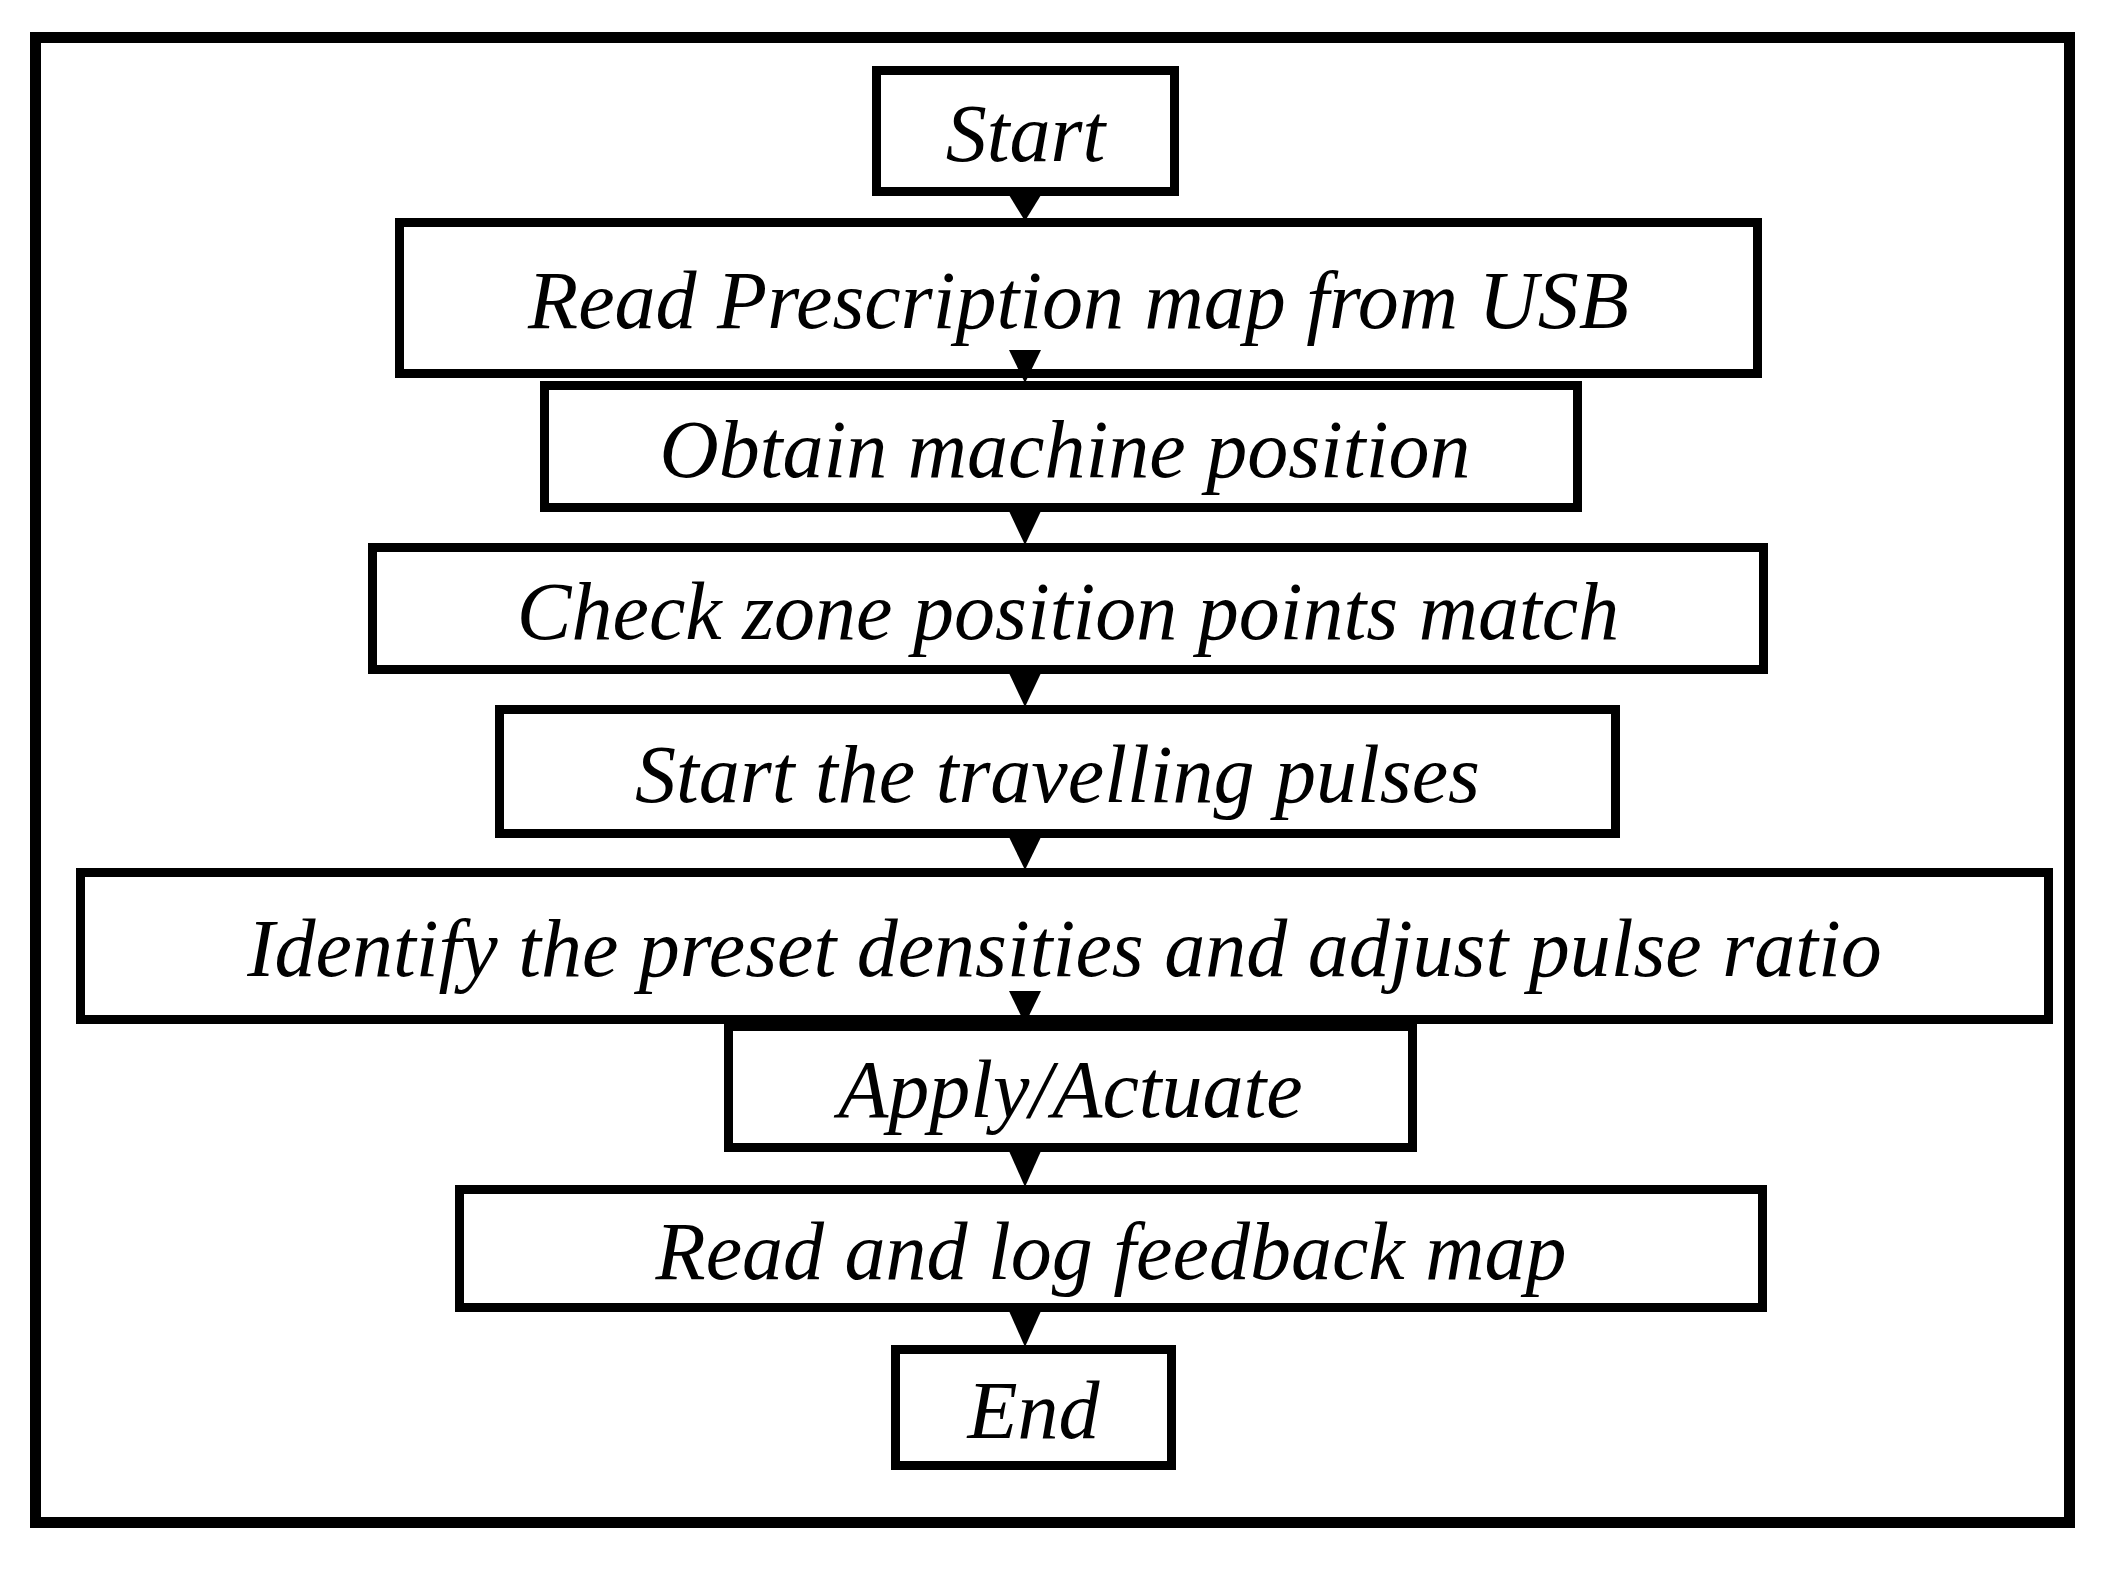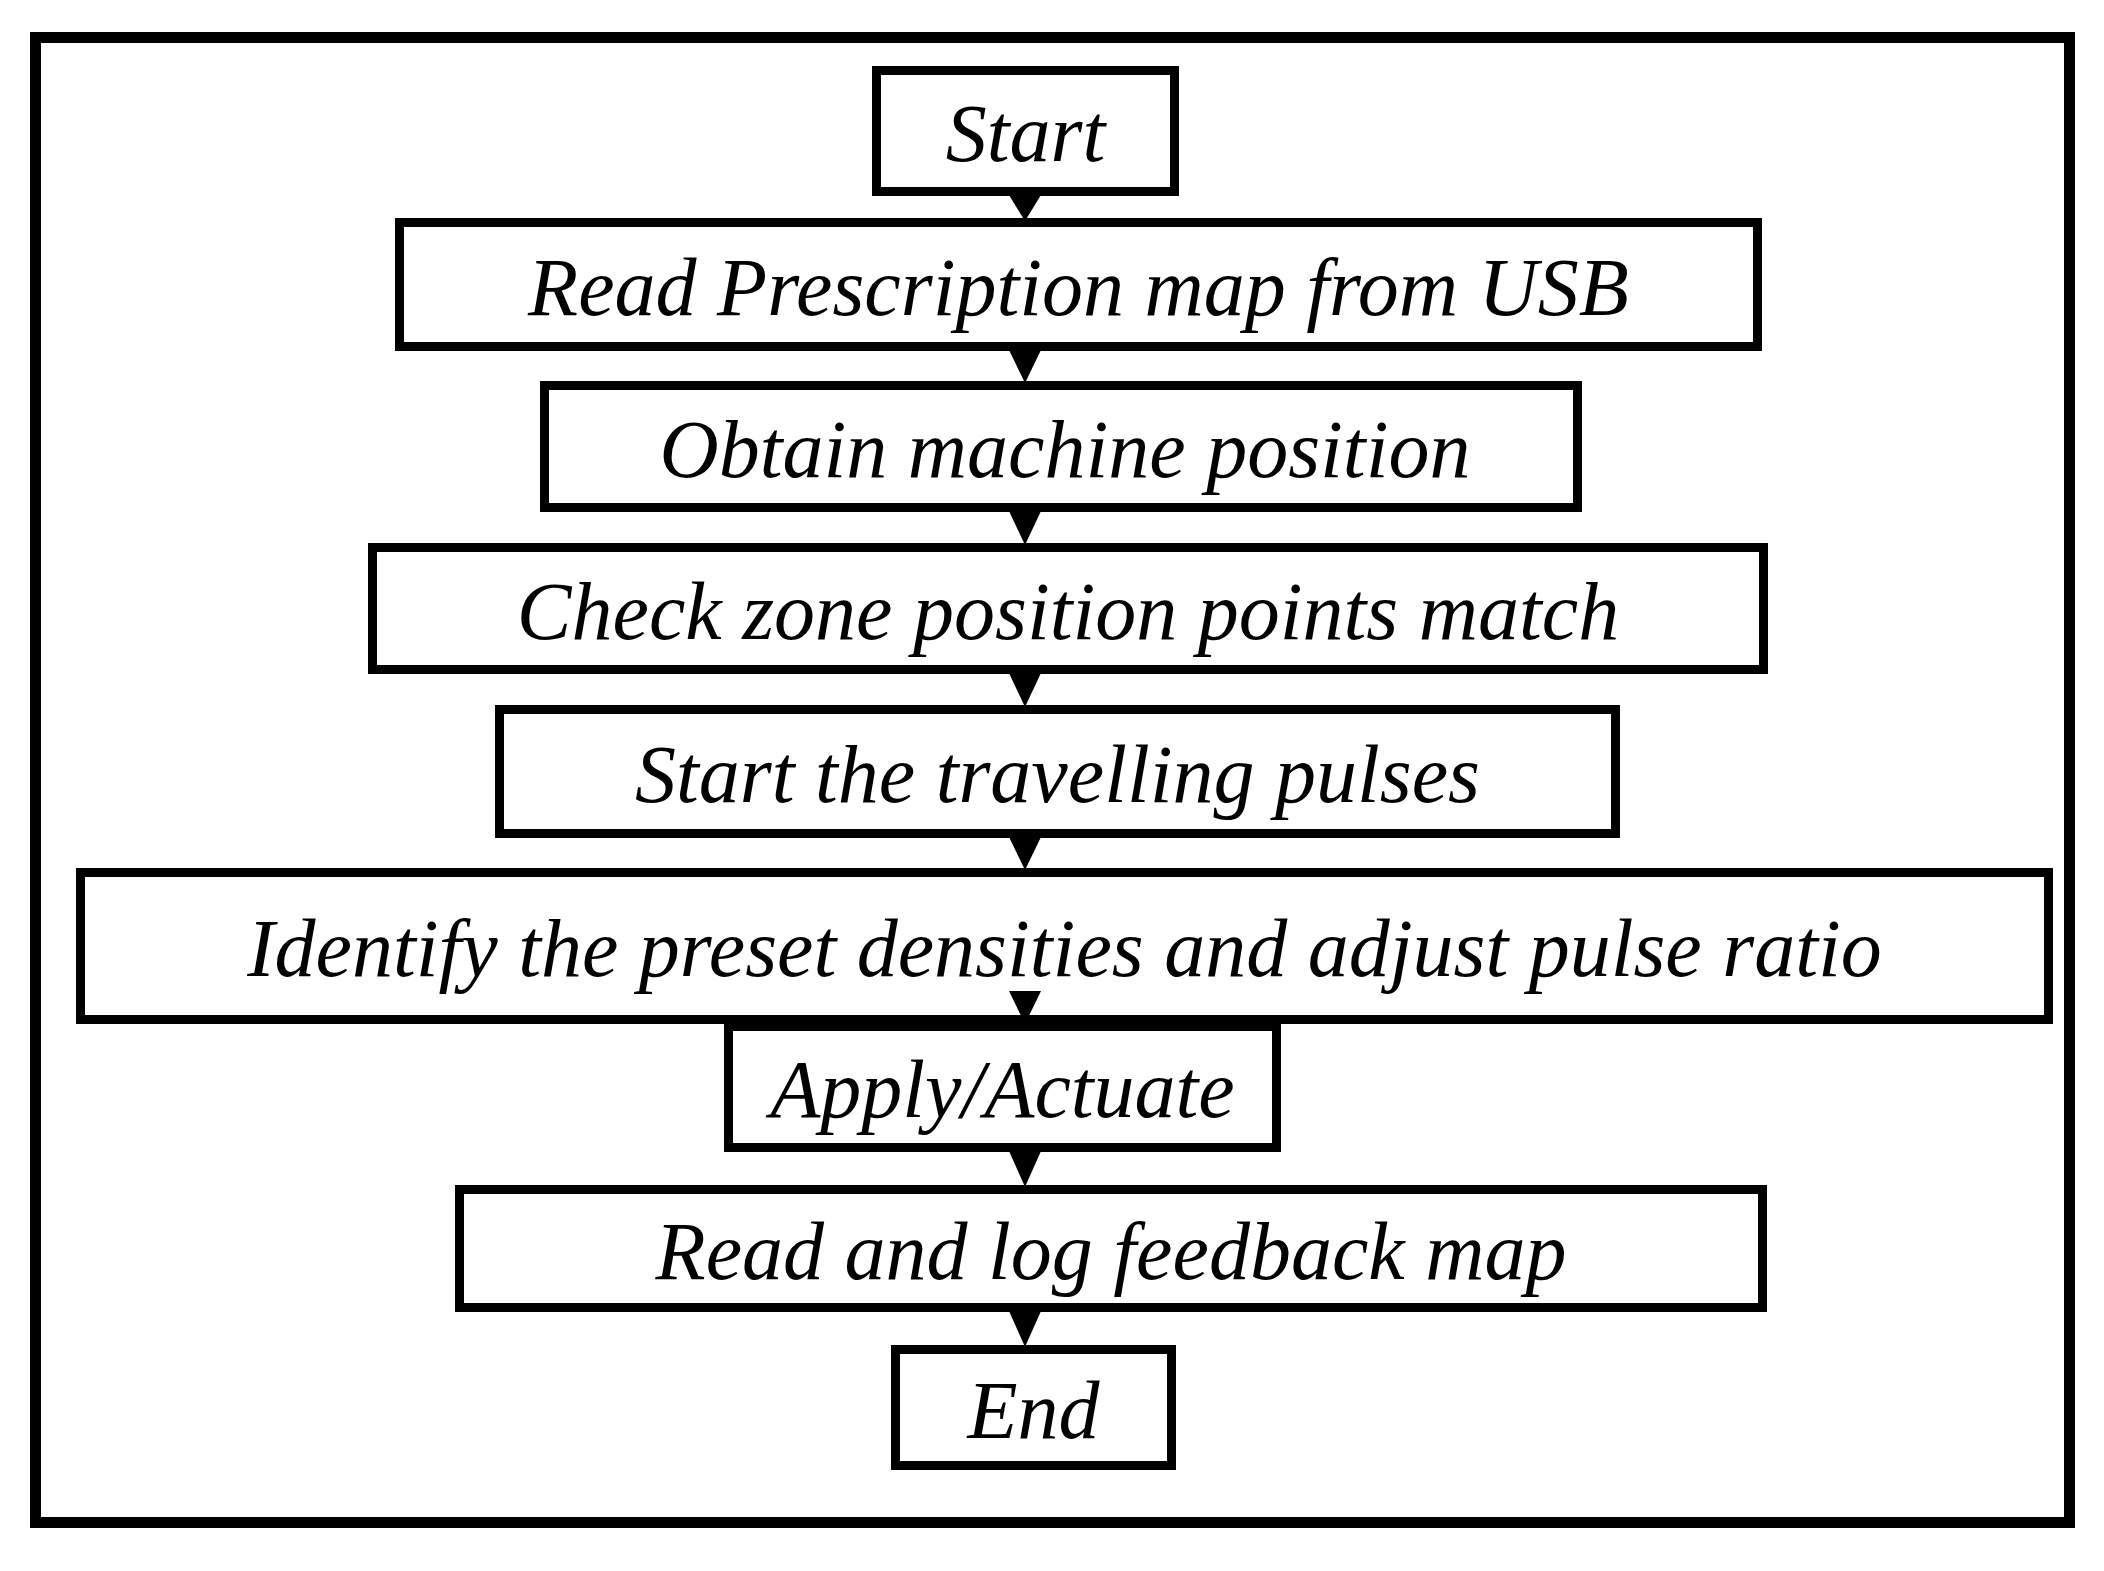--- a/index.html
+++ b/index.html
@@ -38,26 +38,26 @@
   }
   .node span {
     font-size: 82px;
     line-height: 1;
     white-space: nowrap;
     color: #000000;
     padding-top: 6px;
   }
   
   .n0 { left: 872px;  top: 66px;   width: 307px;  height: 130px; }
-  .n1 { left: 395px;  top: 218px;  width: 1367px; height: 133px; }
+  .n1 { left: 395px;  top: 218px;  width: 1367px; height: 160px; }
   .n2 { left: 540px;  top: 381px;  width: 1042px; height: 131px; padding-left: 8px; }
   .n3 { left: 368px;  top: 543px;  width: 1400px; height: 131px; }
   .n4 { left: 495px;  top: 705px;  width: 1125px; height: 133px; }
   .n5 { left: 76px;   top: 868px;  width: 1977px; height: 156px; }
-  .n6 { left: 724px;  top: 1022px; width: 557px;  height: 130px; }
+  .n6 { left: 724px;  top: 1022px; width: 693px;  height: 130px; }
   .n7 { left: 455px;  top: 1185px; width: 1312px; height: 127px; }
   .n8 { left: 891px;  top: 1345px; width: 285px;  height: 125px; text-align: right; }
 
   .arrow {
     position: absolute;
     left: 1008px;
     width: 34px;
   }
   .arrow .head {
     position: absolute;

